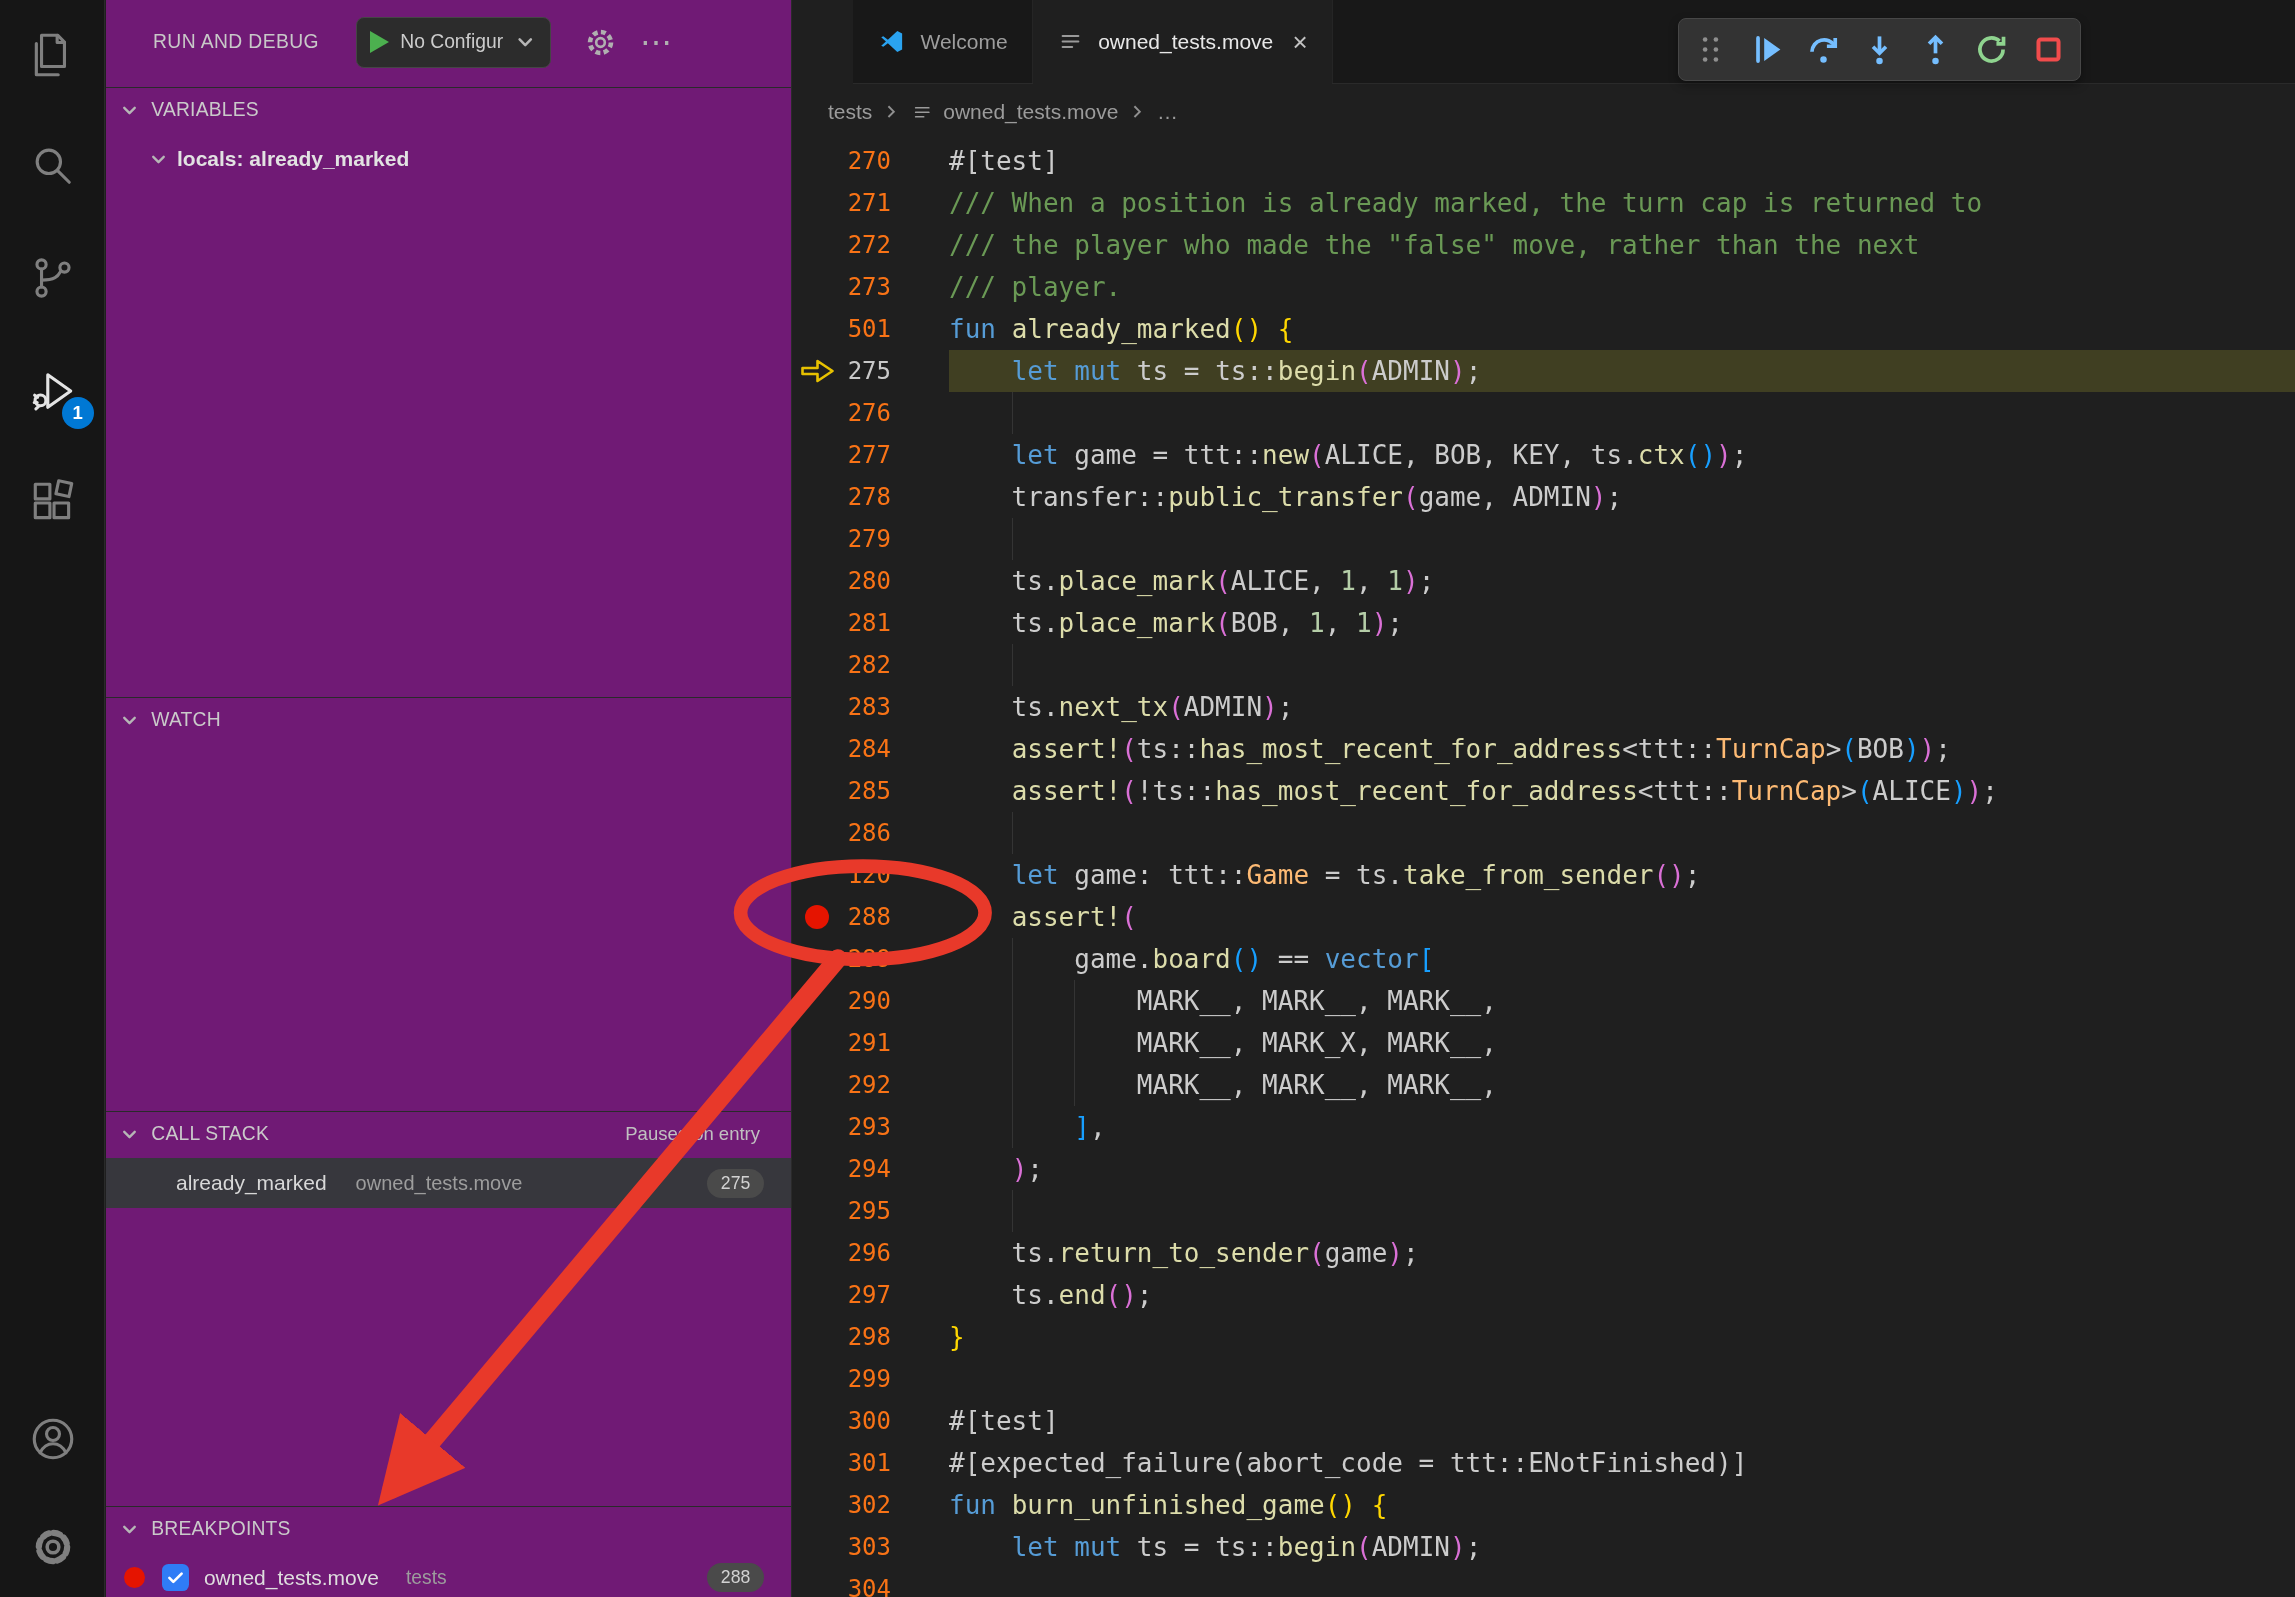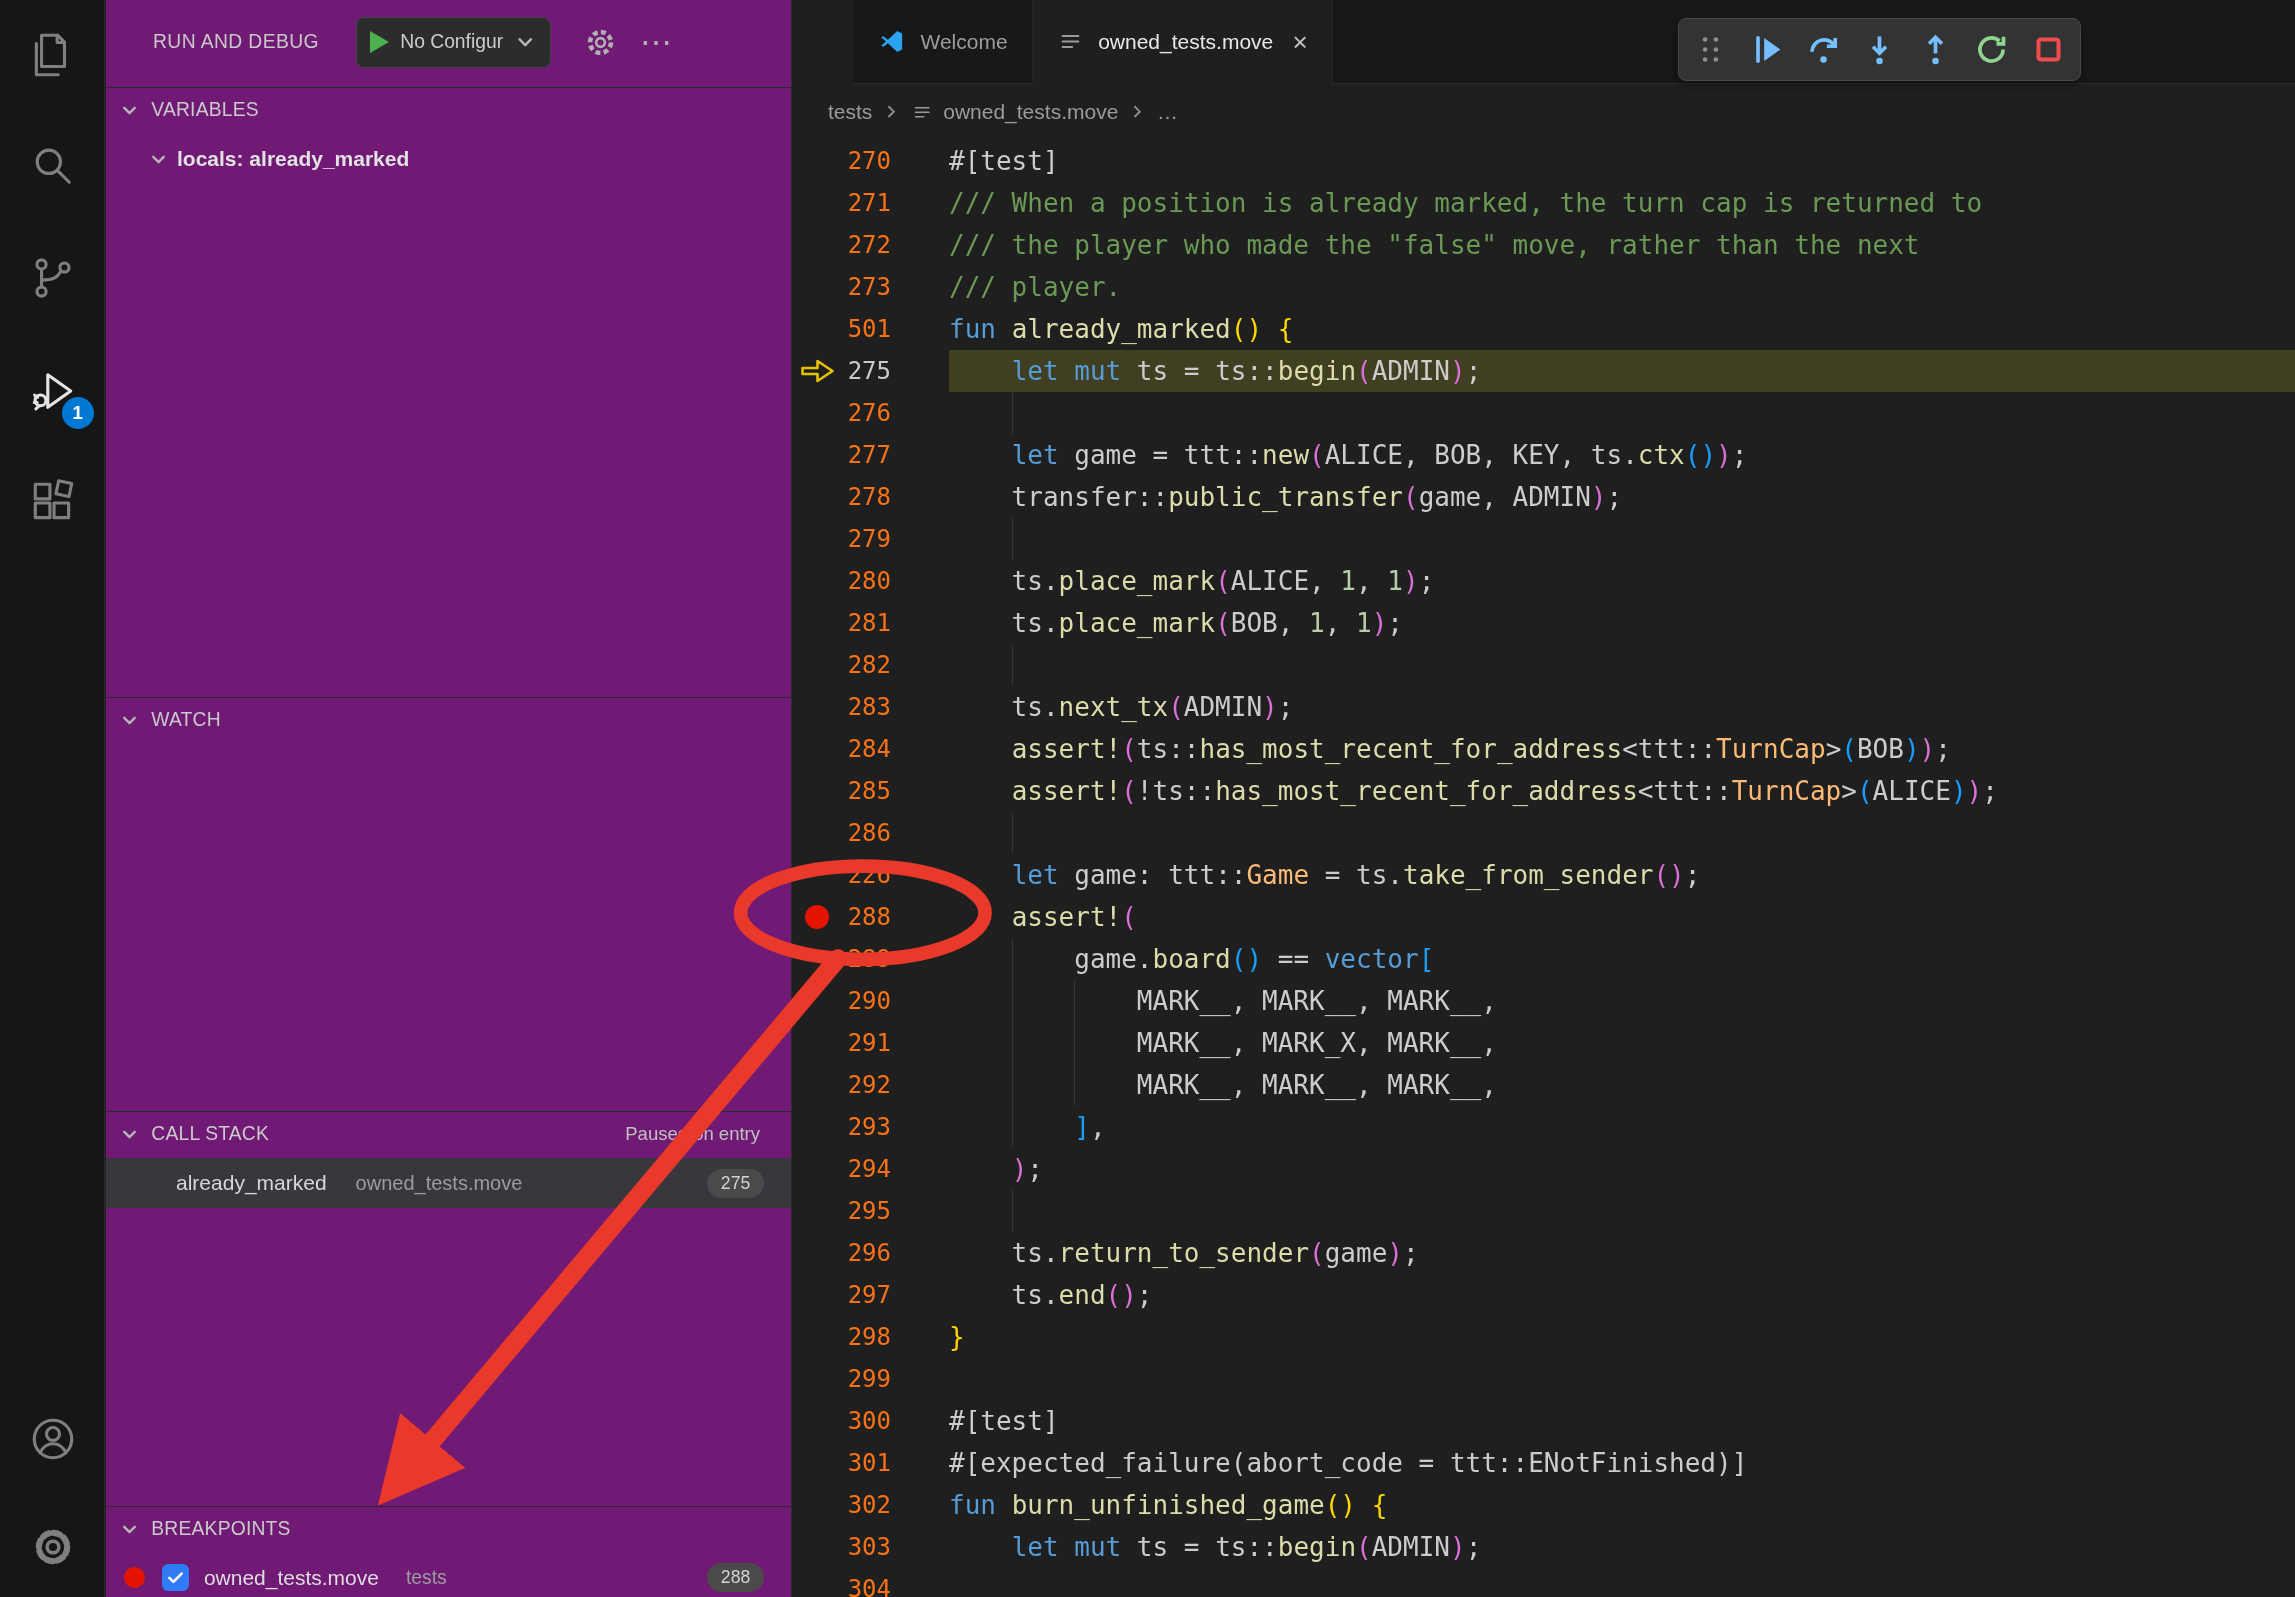--- a/index.html
+++ b/index.html
@@ -367,21 +367,21 @@
         <div class="ln">285</div>
         <div class="line-text"><span class="tk-pl">    </span><span class="tk-fn">assert!</span><span class="tk-b2">(</span><span class="tk-pl">!ts::</span><span class="tk-fn">has_most_recent_for_address</span><span class="tk-pl">&lt;ttt::</span><span class="tk-ty">TurnCap</span><span class="tk-pl">&gt;</span><span class="tk-b3">(</span><span class="tk-pl">ALICE</span><span class="tk-b3">)</span><span class="tk-b2">)</span><span class="tk-pl">;</span></div>
       </div>
       <div class="code-row">
         <div class="bp-col"></div>
         <div class="ln">286</div>
         <div class="line-text"><span class="guide" style="left: 4ch;"></span></div>
       </div>
       <div class="code-row">
         <div class="bp-col"></div>
-        <div class="ln">226</div>
+        <div class="ln">120</div>
         <div class="line-text"><span class="tk-pl">    </span><span class="tk-kw">let</span><span class="tk-pl"> game: ttt::</span><span class="tk-ty">Game</span><span class="tk-pl"> = ts.</span><span class="tk-fn">take_from_sender</span><span class="tk-b2">()</span><span class="tk-pl">;</span></div>
       </div>
       <div class="code-row">
         <div class="bp-col">
           <span class="bp-dot"></span>
         </div>
         <div class="ln">288</div>
         <div class="line-text"><span class="tk-pl">    </span><span class="tk-fn">assert!</span><span class="tk-b2">(</span></div>
       </div>
       <div class="code-row">

